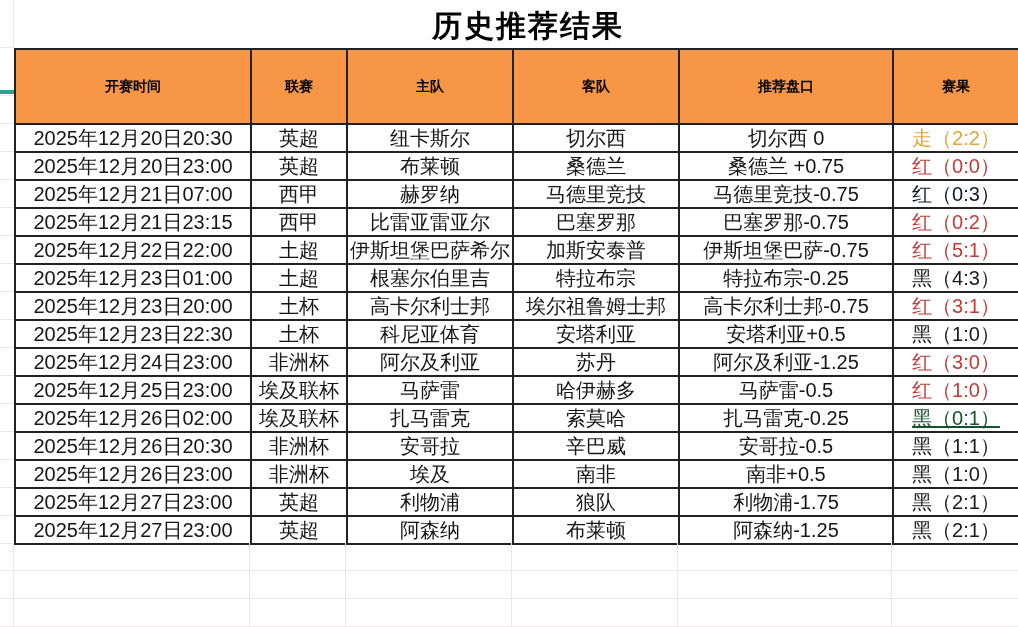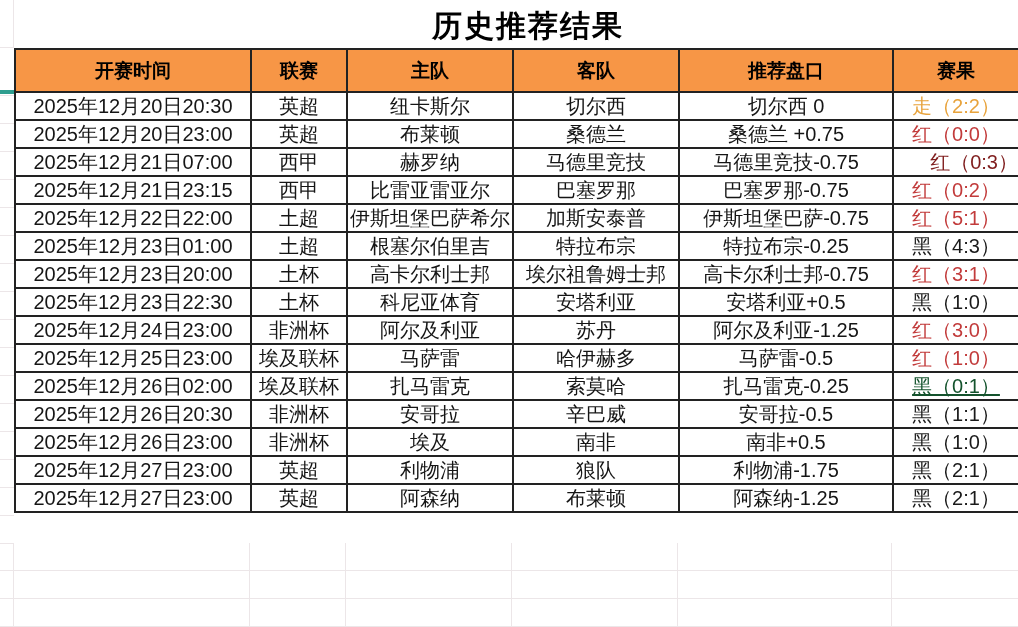--- a/index.html
+++ b/index.html
@@ -26,22 +26,22 @@
   .teal-mark{position:absolute;left:0;top:90px;width:16px;height:4px;background:var(--selection_teal);}
 
   
   table.results{
     position:absolute;left:14px;top:48px;width:1004px;
     border-collapse:collapse;table-layout:fixed;
   }
   table.results th{
     background:var(--header_bg);
     border:2px solid var(--table_border);
-    height:41px;font-size:19px;font-weight:bold;color:#000;
-    padding:0;text-align:center;white-space:nowrap;overflow:hidden;
+    height:41px;font-size:14px;font-weight:bold;color:#000;
+    padding:16px;text-align:center;white-space:nowrap;overflow:hidden;
   }
   table.results td{
     border:2px solid var(--table_border);
     height:26px;line-height:26px;font-size:20px;color:#151515;
     padding:0;text-align:center;white-space:nowrap;overflow:hidden;
   }
 
   
   .empty-grid{
     position:absolute;left:0;top:543px;width:1018px;height:84px;
@@ -98,21 +98,21 @@
           <td>桑德兰</td>
           <td>桑德兰 +0.75</td>
           <td style="color: rgb(194, 59, 59); margin-left: 8px;">红（0:0）</td>
         </tr>
         <tr>
           <td>2025年12月21日07:00</td>
           <td>西甲</td>
           <td>赫罗纳</td>
           <td>马德里竞技</td>
           <td>马德里竞技-0.75</td>
-          <td style="color: #7f1d1d; text-align: right;">红（0:3）</td>
+          <td style="color: #0f172a;">红（0:3）</td>
         </tr>
         <tr>
           <td>2025年12月21日23:15</td>
           <td>西甲</td>
           <td>比雷亚雷亚尔</td>
           <td>巴塞罗那</td>
           <td>巴塞罗那-0.75</td>
           <td style="color: rgb(194, 59, 59);">红（0:2）</td>
         </tr>
         <tr>

